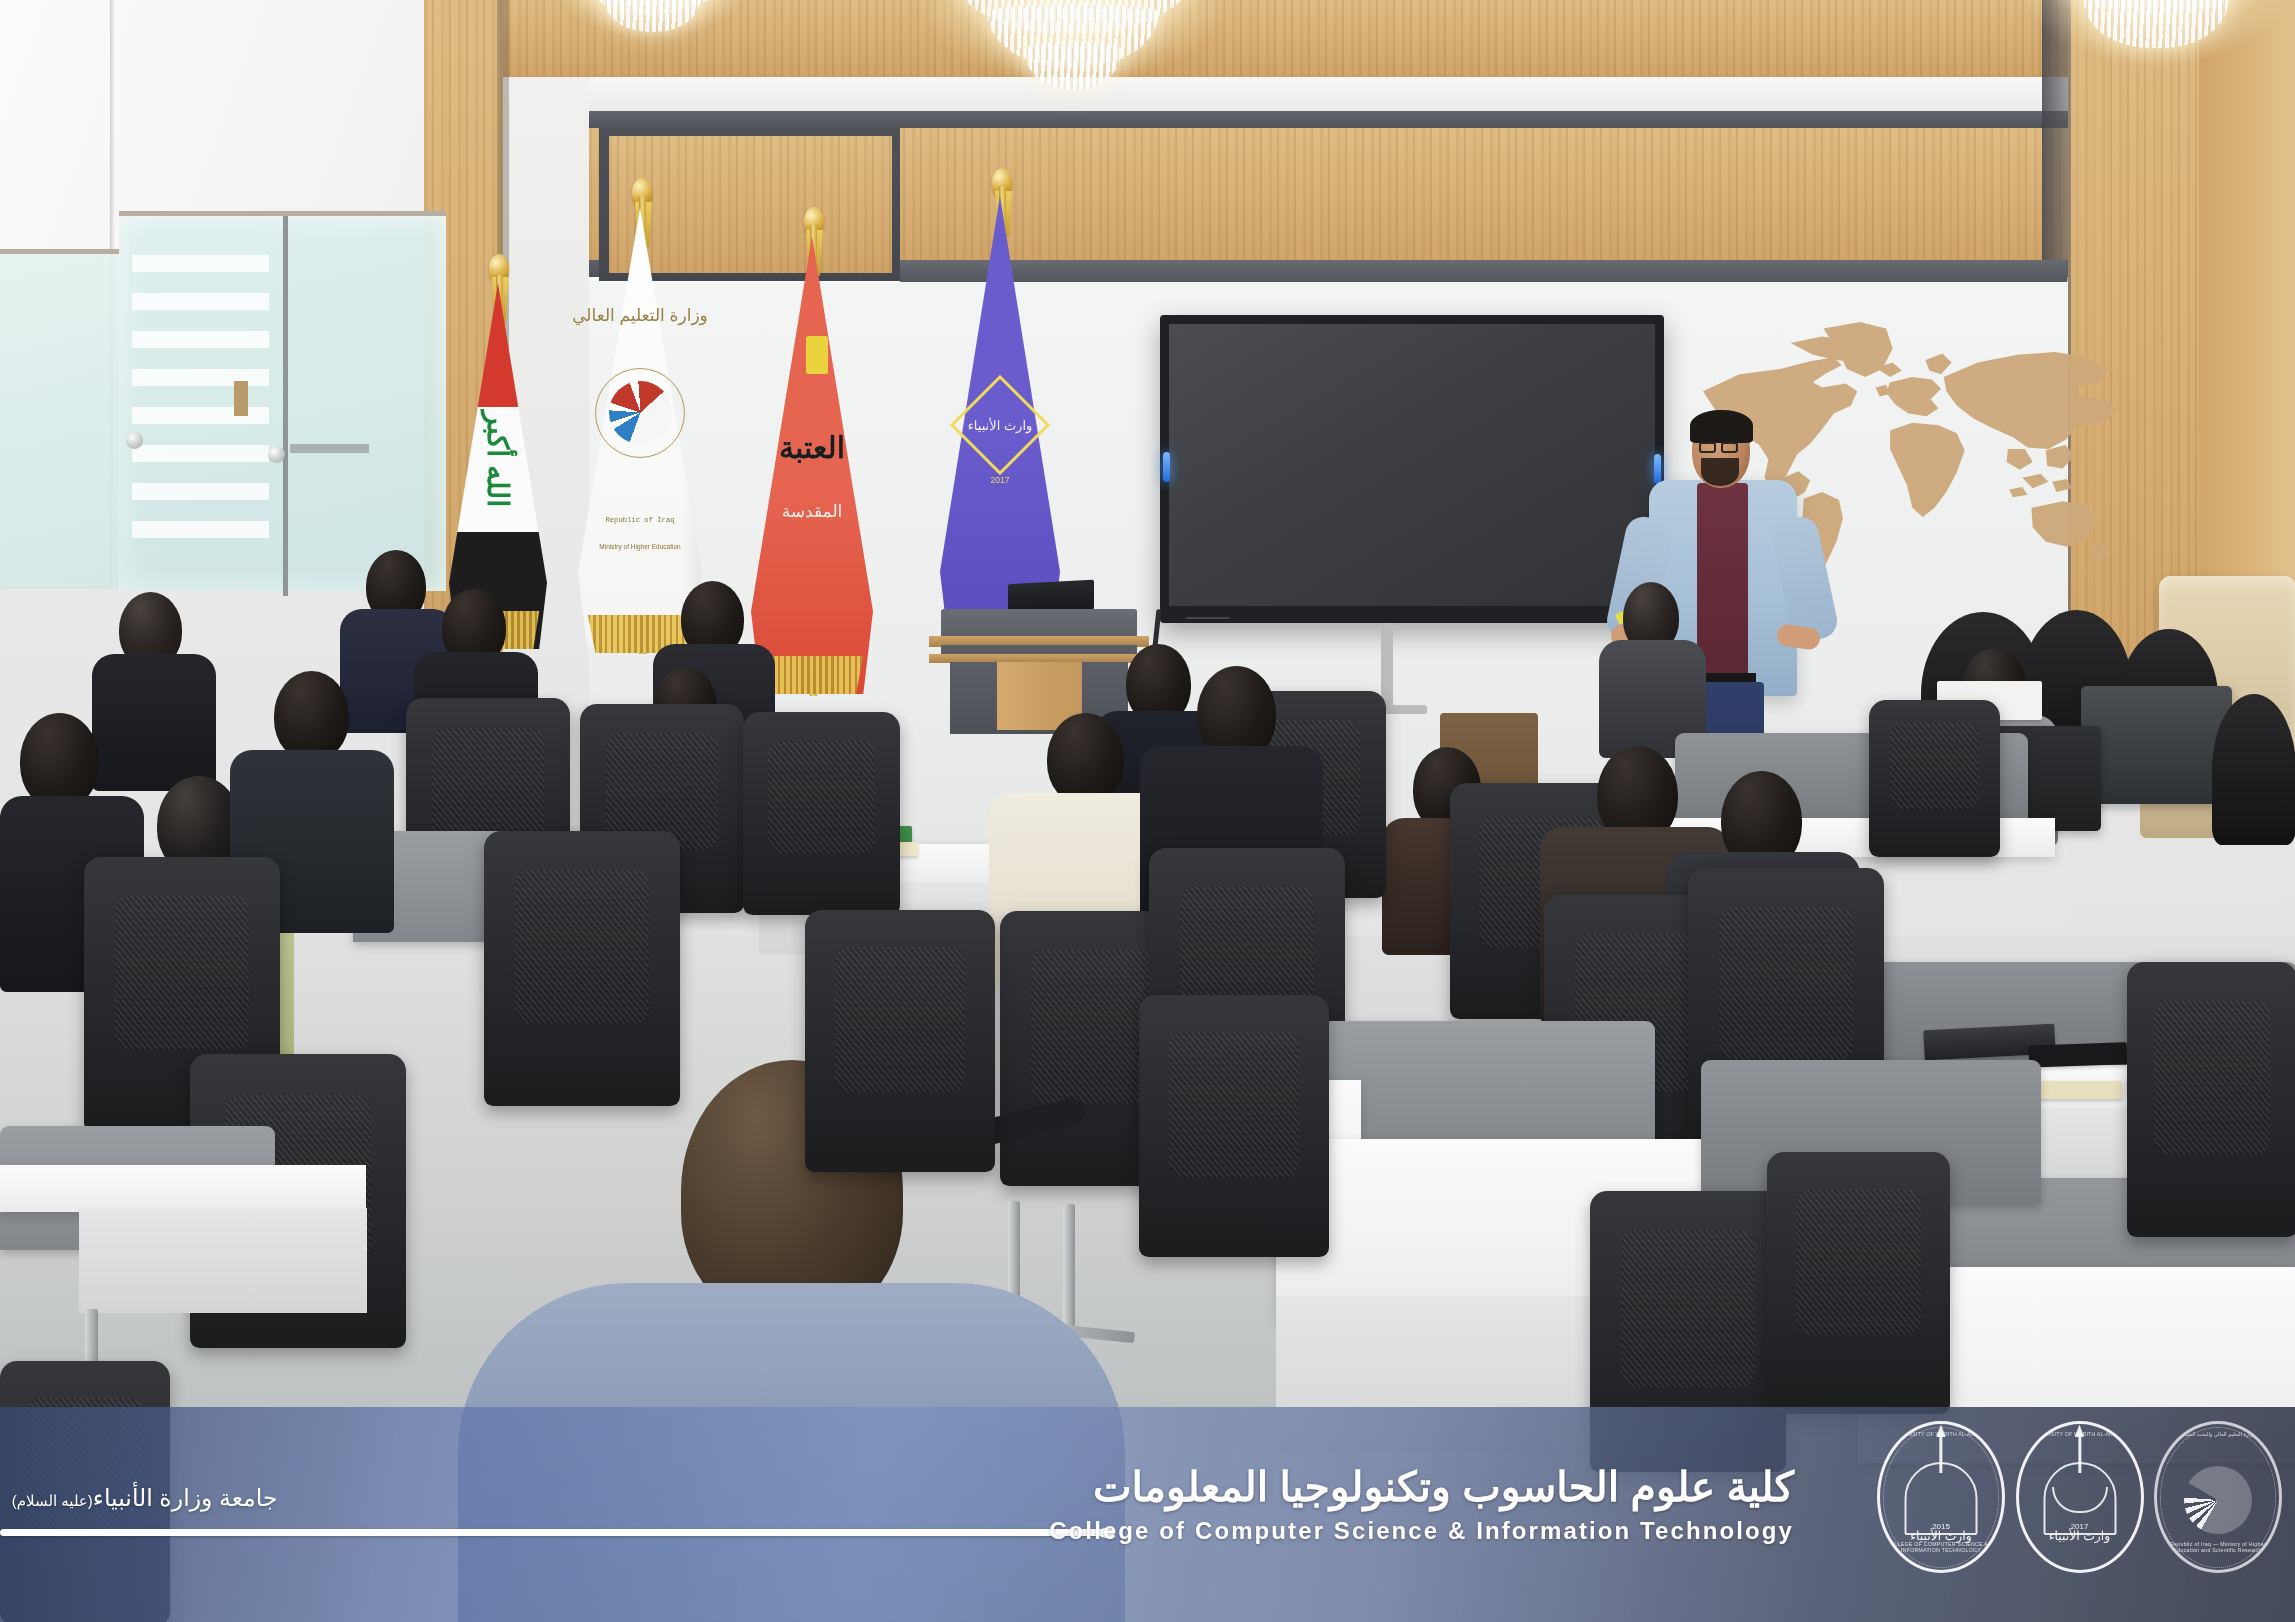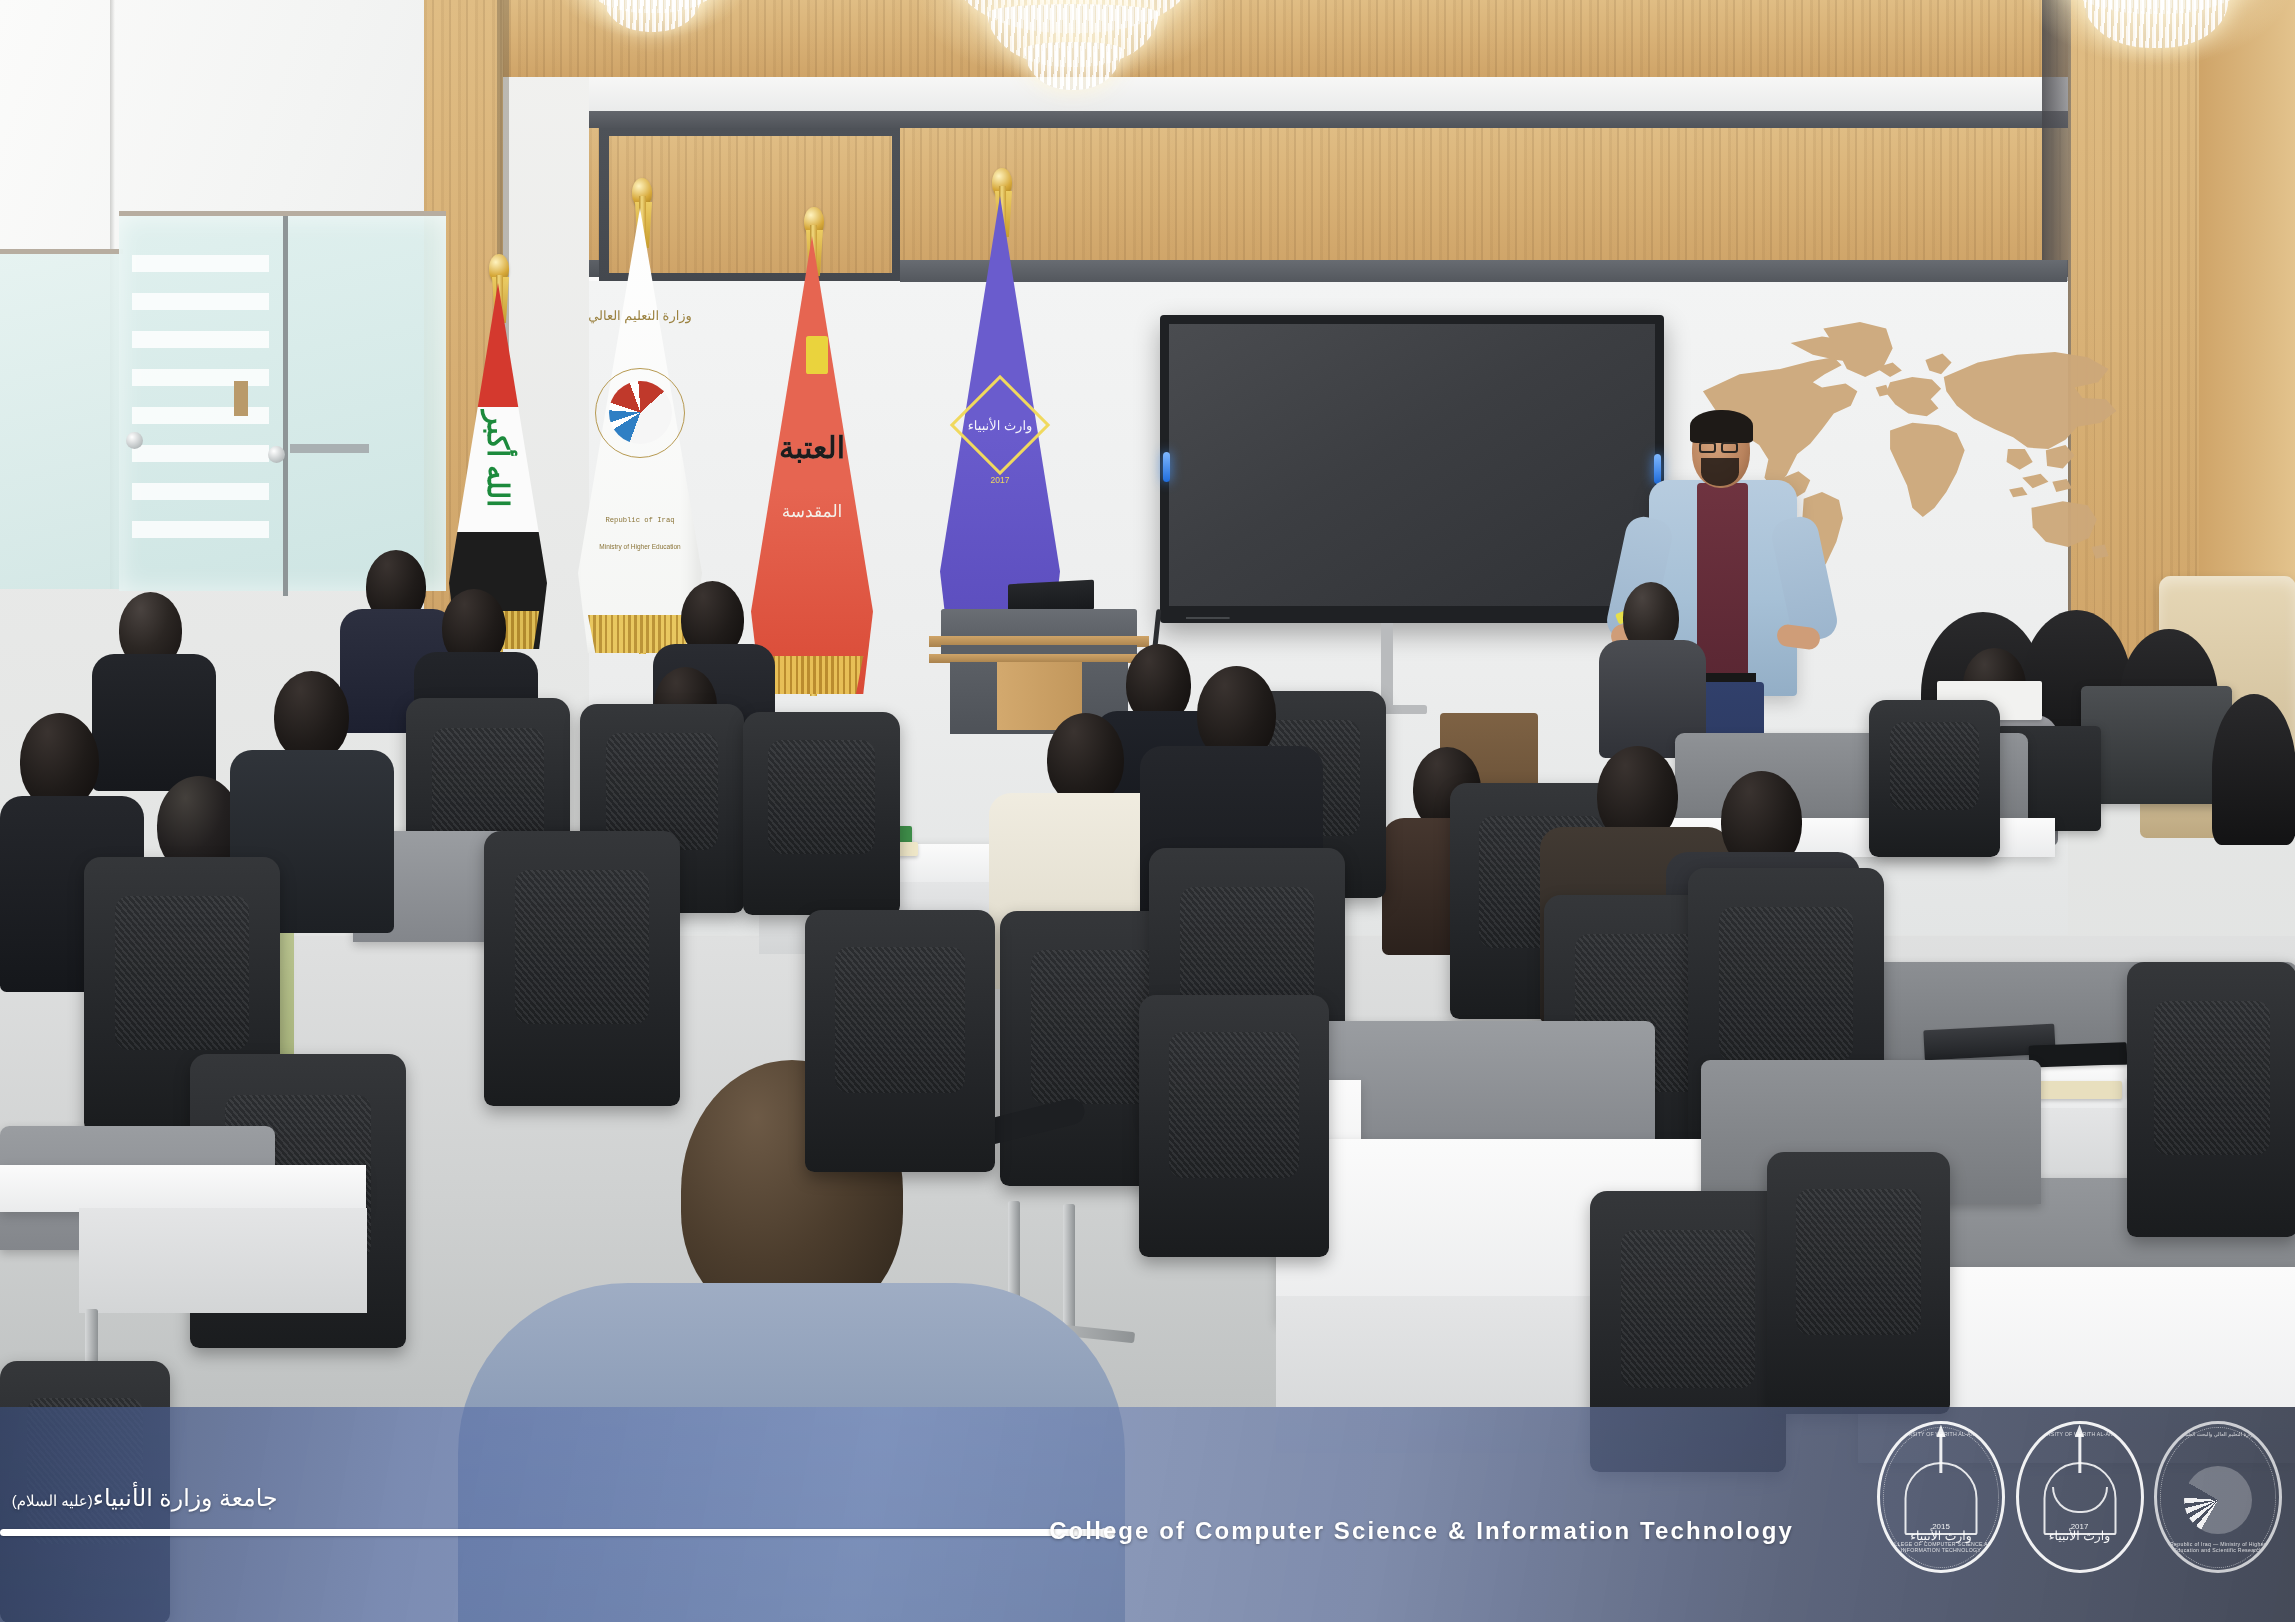--- a/index.html
+++ b/index.html
@@ -431,21 +431,21 @@
       <div class="cloth" style="background:linear-gradient(180deg,#ffffff,#f4f5f3);box-shadow:inset -9.2px 0 15.7px rgba(0,0,0,.07);"></div>
       <div style="position:absolute;left:50%;top:46%;transform:translate(-50%,-50%);
                   width:90px;height:90px;border-radius:50%;border:1.3px solid #b79a52;
                   display:flex;align-items:center;justify-content:center;">
         <div style="width:63px;height:63px;border-radius:50%;
              background:conic-gradient(from 200deg,#2f7fc4 0 38deg,#ffffff 38deg 52deg,#2f7fc4 52deg 74deg,
                         #ffffff 74deg 88deg,#c0392b 88deg 140deg,#ffffff 140deg 156deg,#c0392b 156deg 208deg,
                         #f6f6f6 208deg 360deg);"></div>
       </div>
       <div style="position:absolute;left:50%;top:24%;transform:translate(-50%,-50%);
-                  color:#9b8240;font-size:13px;direction:rtl;white-space:nowrap;">وزارة التعليم العالي</div>
+                  color:#9b8240;font-size:17px;direction:rtl;white-space:nowrap;">وزارة التعليم العالي</div>
       <div style="position:absolute;left:50%;top:70%;transform:translate(-50%,-50%);
                   color:#8a7438;font-size:7.2px;white-space:nowrap;font-family:Liberation Mono, monospace;">Republic of Iraq</div>
       <div style="position:absolute;left:50%;top:76%;transform:translate(-50%,-50%);
                   color:#8a7438;font-size:6.5px;white-space:nowrap;">Ministry of Higher Education</div>
       <div class="fringe"></div>
     </div>
   </div>
 
   <div>
     <div class="finial" style="left:804px;top:207px;"></div>
@@ -648,20 +648,21 @@
 
   <div class="footer">
     <div class="footer-inner">
 
       <div class="foot-uni-ar">
         <span>جامعة وزارة الأنبياء</span><span class="paren">(عليه السلام)</span>
       </div>
 
       <div class="foot-rule"></div>
 
+      <div class="foot-ar">كلية علوم الحاسوب وتكنولوجيا المعلومات</div>
       <div class="foot-en">College of Computer Science &amp; Information Technology</div>
 
       <div class="logos">
 
         <div class="logo">
           <div class="minaret"></div>
           <div class="arch"></div>
           <div class="ring-text"></div>
           <div class="logo-top">UNIVERSITY OF WARITH AL-ANBIYAA</div>
           <div class="logo-ar">وارث الأنبياء</div>

